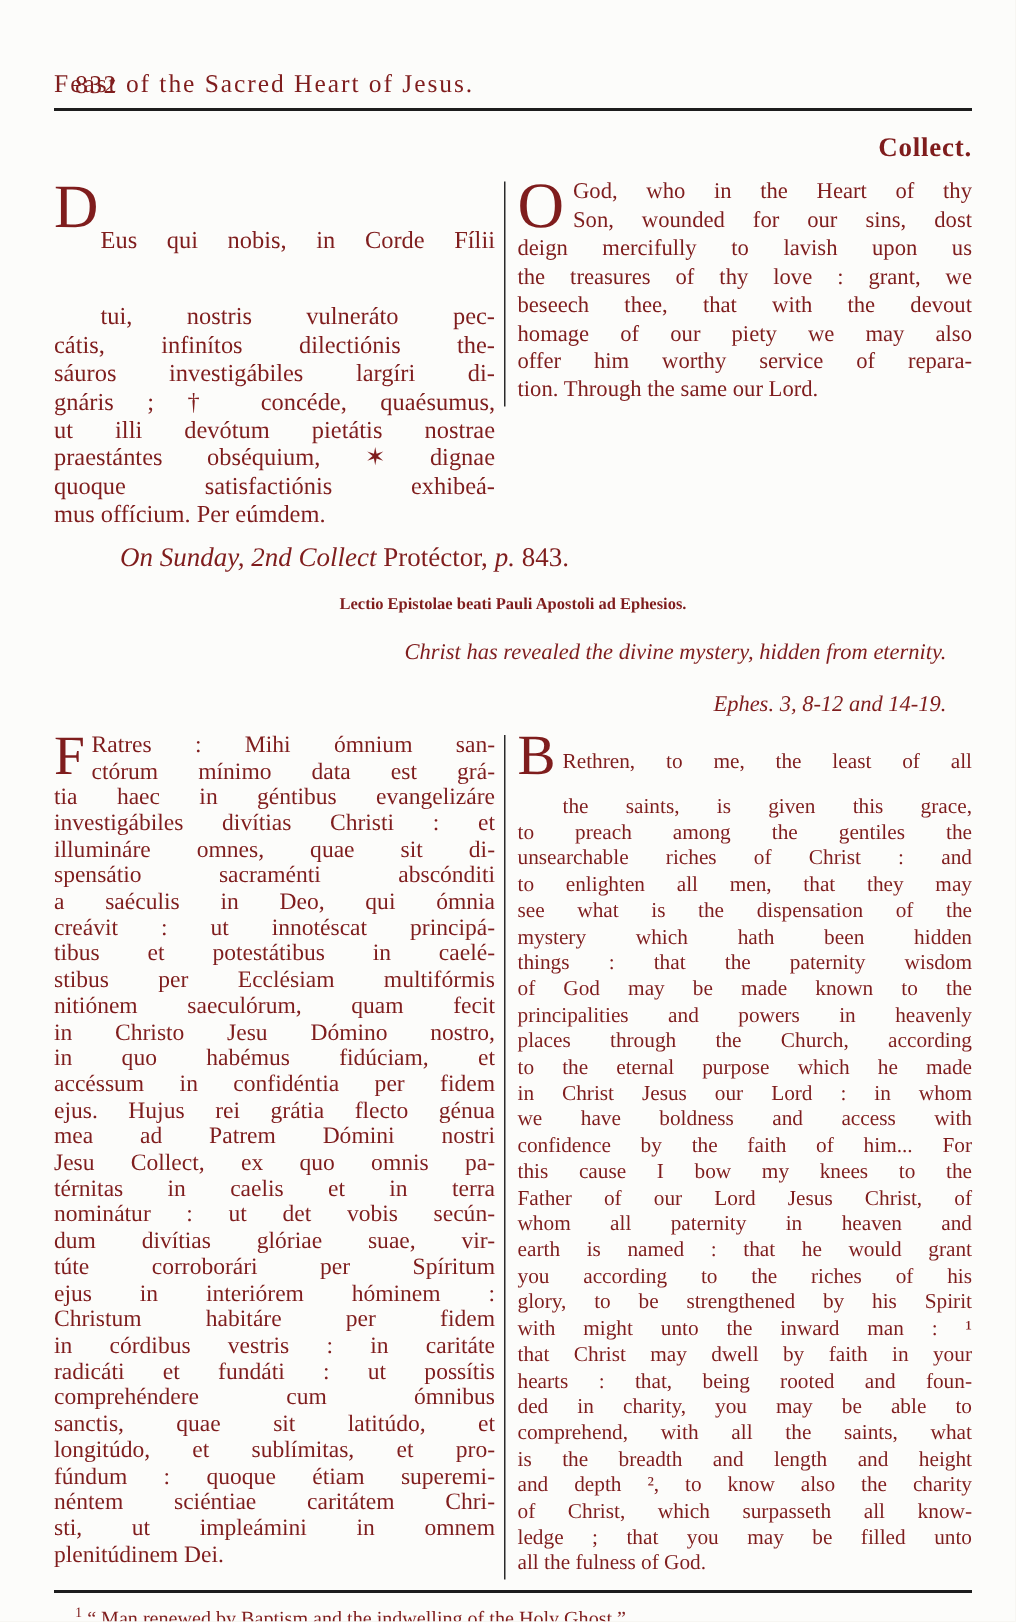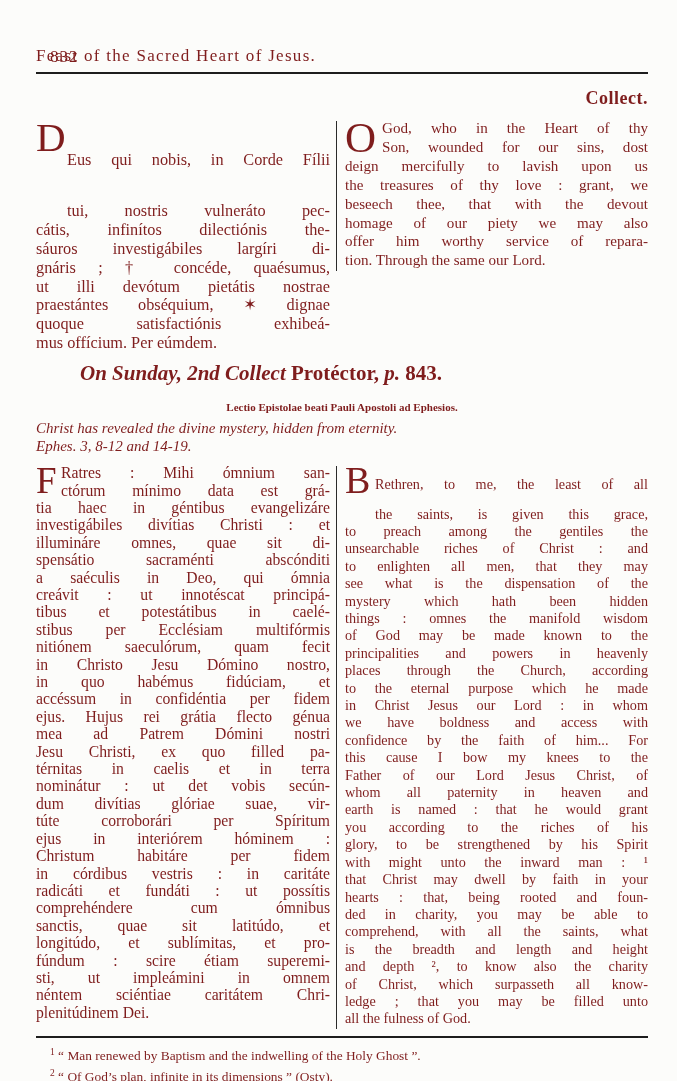--- a/index.html
+++ b/index.html
@@ -23,25 +23,25 @@
   .dropcap { position:absolute; top:1px; left:0; }
   .vdivider { width:1px; background:#2a2a2a; margin:2px 8px 0 6px; }
   .collect-cols .col-latin   { width:294px; font-size:16.3px; line-height:18.9px; }
   .collect-cols .col-english { width:303px; font-size:15.1px; line-height:18.9px; }
   .collect-cols .col-latin .dropcap   { font-size:41px; line-height:35px; }
   .collect-cols .col-latin .dc-indent { padding-left:31px;margin-top:32px; }
   .collect-cols .col-english .dropcap { font-size:43px; line-height:36px; }
   .collect-cols .col-english .dc-indent { padding-left:37px; }
   .collect-divider { height:150px; }
   
-  .rubric { margin:8px 0 0 44px; font-size:21px;font-weight:bold; }
+  .rubric { margin:8px 0 0 44px; font-size:18px; }
   .rubric i { font-style:italic; }
   
   .epistle-heading { text-align:center; font-size:11px; font-weight:bold; margin:15px 0 6px; }
-  .epistle-subtitle, .epistle-reference { text-align:left; font-style:italic; font-size:15px; margin:0; line-height:18px; }
+  .epistle-subtitle, .epistle-reference { text-align:right; font-style:italic; font-size:15px; margin:17px; line-height:18px; }
   .epistle-reference { margin-bottom:9px; }
   
   .epistle-cols .col-latin   { width:294px; font-size:15.7px; line-height:17.4px; }
   .epistle-cols .col-english { width:303px; font-size:14.2px; line-height:17.4px; }
   .epistle-cols .col-latin .dropcap   { font-size:37px; line-height:31px; }
   .epistle-cols .col-latin .dc-indent { padding-left:25px; }
   .epistle-cols .col-english .dropcap { font-size:38px; line-height:31px; }
   .epistle-cols .col-english .dc-indent { padding-left:30px;margin-top:12px; }
   .epistle-divider { height:563px; }
   
@@ -113,50 +113,50 @@
           <div class="line">a saéculis in Deo, qui ómnia</div>
           <div class="line">creávit : ut innotéscat principá-</div>
           <div class="line">tibus et potestátibus in caelé-</div>
           <div class="line">stibus per Ecclésiam multifórmis</div>
           <div class="line">nitiónem saeculórum, quam fecit</div>
           <div class="line">in Christo Jesu Dómino nostro,</div>
           <div class="line">in quo habémus fidúciam, et</div>
           <div class="line">accéssum in confidéntia per fidem</div>
           <div class="line">ejus. Hujus rei grátia flecto génua</div>
           <div class="line">mea ad Patrem Dómini nostri</div>
-          <div class="line">Jesu Christi, ex quo filled pa-</div>
+          <div class="line">Jesu Collect, ex quo omnis pa-</div>
           <div class="line">térnitas in caelis et in terra</div>
           <div class="line">nominátur : ut det vobis secún-</div>
           <div class="line">dum divítias glóriae suae, vir-</div>
           <div class="line">túte corroborári per Spíritum</div>
           <div class="line">ejus in interiórem hóminem :</div>
           <div class="line">Christum habitáre per fidem</div>
           <div class="line">in córdibus vestris : in caritáte</div>
           <div class="line">radicáti et fundáti : ut possítis</div>
           <div class="line">comprehéndere cum ómnibus</div>
           <div class="line">sanctis, quae sit latitúdo, et</div>
           <div class="line">longitúdo, et sublímitas, et pro-</div>
-          <div class="line">fúndum : scire étiam superemi-</div>
+          <div class="line">fúndum : quoque étiam superemi-</div>
+          <div class="line">néntem sciéntiae caritátem Chri-</div>
           <div class="line">sti, ut impleámini in omnem</div>
-          <div class="line">néntem sciéntiae caritátem Chri-</div>
           <div class="line no-stretch">plenitúdinem Dei.</div>
         </div>
     </div>
     <div class="vdivider epistle-divider"></div>
     <div class="col col-english">
       <span class="dropcap">B</span>
       <div class="lines">
           <div class="line dc-indent">Rethren, to me, the least of all</div>
           <div class="line dc-indent">the saints, is given this grace,</div>
           <div class="line">to preach among the gentiles the</div>
           <div class="line">unsearchable riches of Christ : and</div>
           <div class="line">to enlighten all men, that they may</div>
           <div class="line">see what is the dispensation of the</div>
           <div class="line">mystery which hath been hidden</div>
-          <div class="line">things : omnes the manifold wisdom</div>
+          <div class="line">things : that the paternity wisdom</div>
           <div class="line">of God may be made known to the</div>
           <div class="line">principalities and powers in heavenly</div>
           <div class="line">places through the Church, according</div>
           <div class="line">to the eternal purpose which he made</div>
           <div class="line">in Christ Jesus our Lord : in whom</div>
           <div class="line">we have boldness and access with</div>
           <div class="line">confidence by the faith of him... For</div>
           <div class="line">this cause I bow my knees to the</div>
           <div class="line">Father of our Lord Jesus Christ, of</div>
           <div class="line">whom all paternity in heaven and</div>

